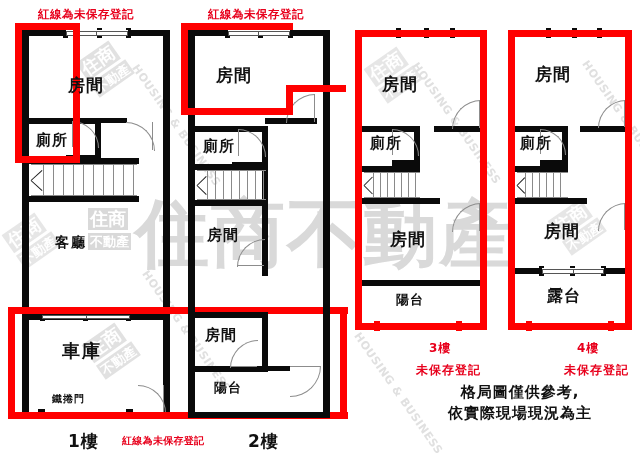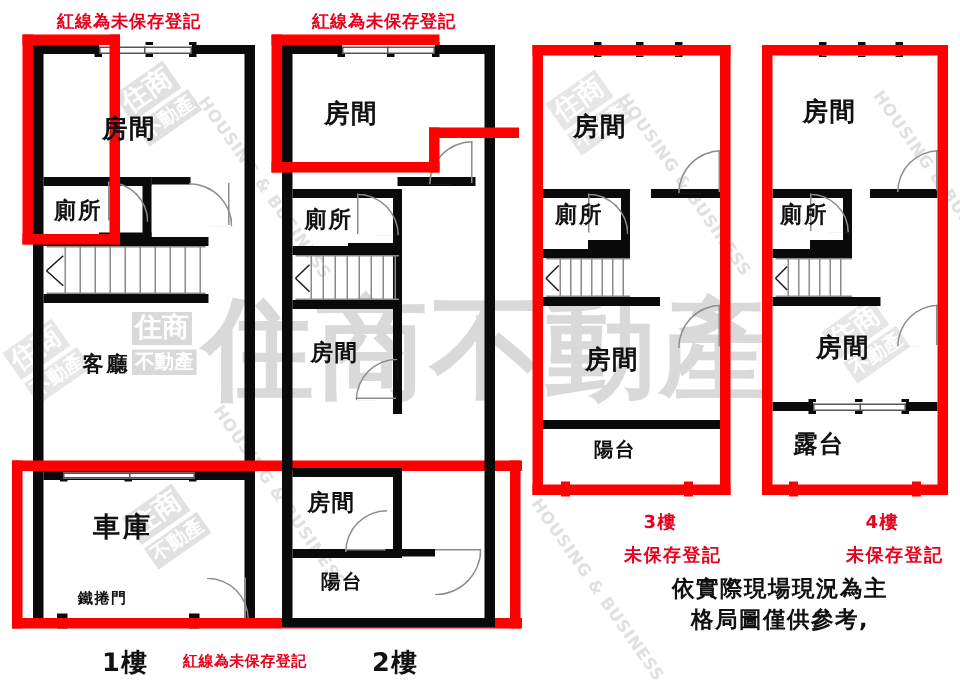--- a/index.html
+++ b/index.html
@@ -511,24 +511,24 @@
       <div class="cap" style="left:0;"></div>
         <div class="cap" style="left:40px;"></div>
         <div class="cap" style="right:0;"></div>
     </div>
     <div class="r" style="left:526px; top:321px; width:6px; height:10px;"></div>
     <div class="r" style="left:608px; top:321px; width:6px; height:10px;"></div>
 
     <div class="rl rm" style="left:535px; top:63px;">房間</div>
     <div class="rl wc" style="left:520px; top:134px;">廁所</div>
     <div class="rl rm" style="left:544px; top:220px;">房間</div>
-    <div class="rl bal" style="left:529px; top:286px; font-size:16px;">露台</div>
+    <div class="rl bal" style="left:547px; top:286px; font-size:16px;">露台</div>
 
     <div class="red-note big" style="left:532px; top:340px; width:74px;">4樓</div>
     <div class="red-note big" style="left:519px; top:362px; width:100px;">未保存登記</div>
   </div>
 
   <div class="disclaimer" style="left:412px; top:382px; width:216px;">
+    <div>格局圖僅供參考,</div>
     <div>依實際現場現況為主</div>
-    <div>格局圖僅供參考,</div>
   </div>
 
 </div>
 
 </body></html>

